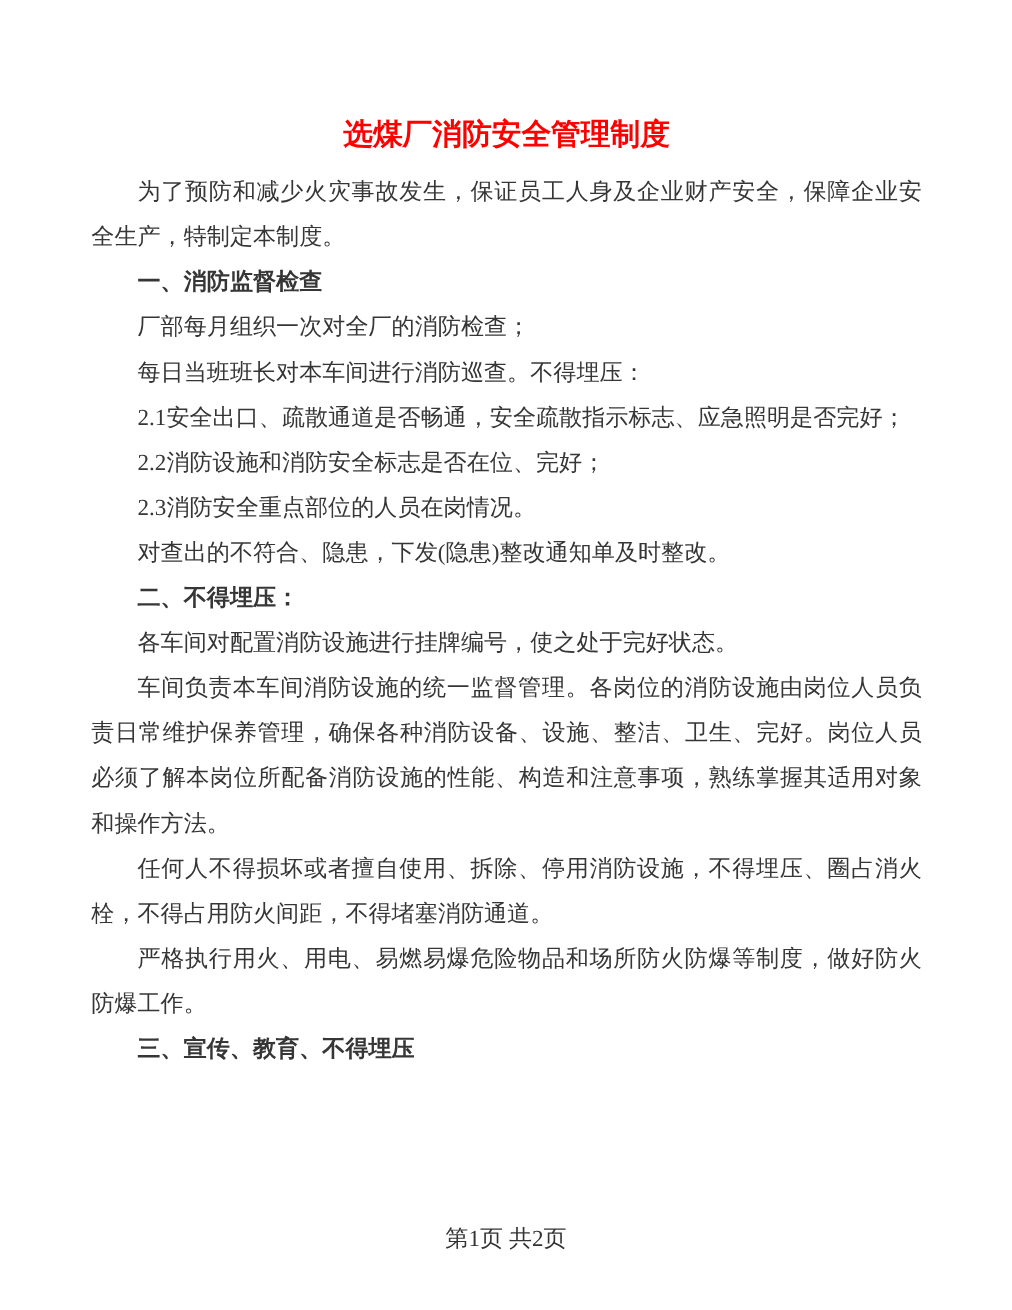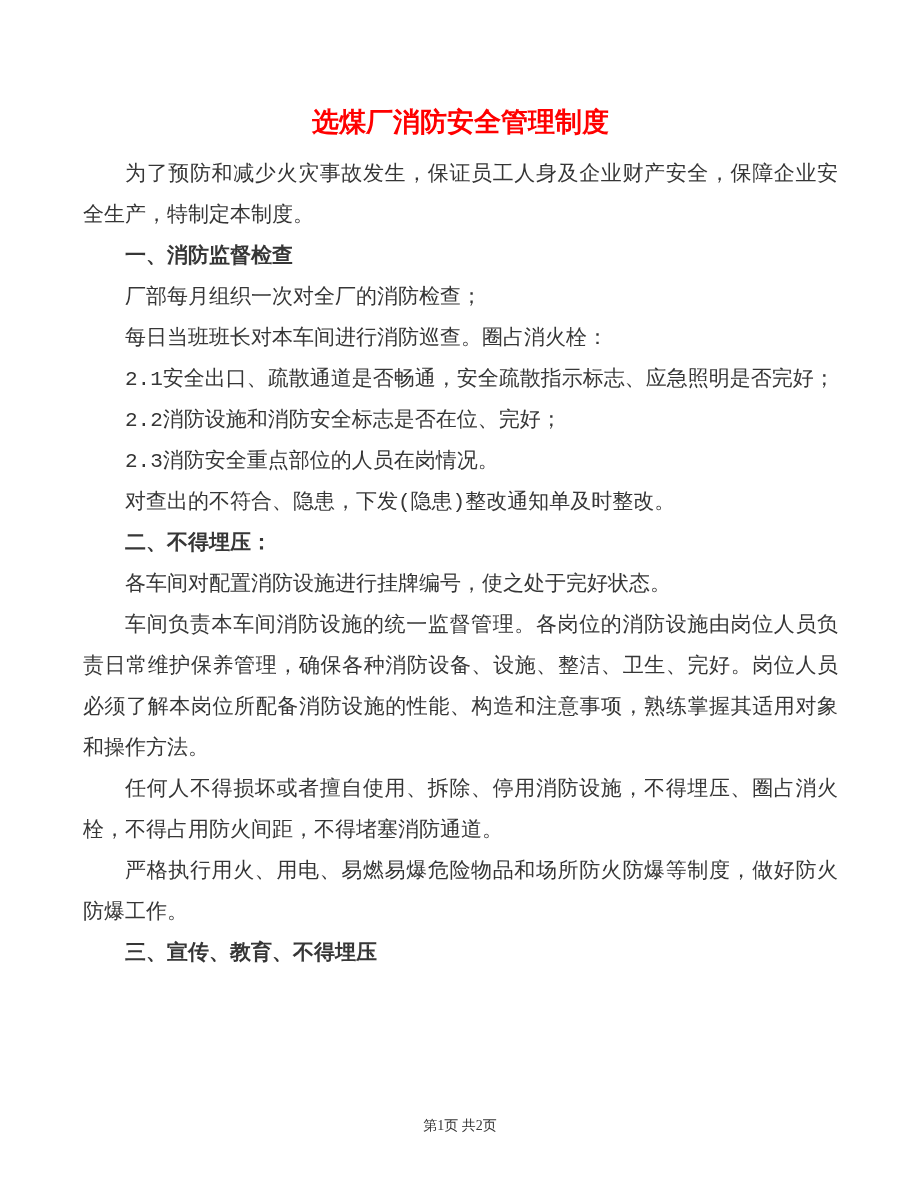--- a/index.html
+++ b/index.html
@@ -26,47 +26,46 @@
     color: #ff0000;
   }
   .para {
     margin: 0;
     font-size: 21px;
     line-height: 41px;
     color: #363636;
     text-align: justify;
     text-indent: 2em;
     word-break: break-all;
-    font-family: Liberation Mono, monospace;
   }
   .para.heading {
     font-weight: bold;
     text-align: left;
   }
   .page-footer {
     position: absolute;
     left: 0;
     bottom: 56px;
     width: 100%;
     text-align: center;
-    font-size: 14px;
+    font-size: 21px;
     line-height: 18px;
     color: #333333;
   }
 </style>
 </head>
 <body>
 
 <div class="page-content">
   <h1 class="doc-title">选煤厂消防安全管理制度</h1>
   <div id="paragraphs">
       <p class="para">为了预防和减少火灾事故发生，保证员工人身及企业财产安全，保障企业安全生产，特制定本制度。</p>
       <p class="para heading">一、消防监督检查</p>
       <p class="para">厂部每月组织一次对全厂的消防检查；</p>
-      <p class="para">每日当班班长对本车间进行消防巡查。圈占消火栓：</p>
+      <p class="para">每日当班班长对本车间进行消防巡查。不得埋压：</p>
       <p class="para">2.1安全出口、疏散通道是否畅通，安全疏散指示标志、应急照明是否完好；</p>
       <p class="para">2.2消防设施和消防安全标志是否在位、完好；</p>
       <p class="para">2.3消防安全重点部位的人员在岗情况。</p>
       <p class="para">对查出的不符合、隐患，下发(隐患)整改通知单及时整改。</p>
       <p class="para heading">二、不得埋压：</p>
       <p class="para">各车间对配置消防设施进行挂牌编号，使之处于完好状态。</p>
       <p class="para">车间负责本车间消防设施的统一监督管理。各岗位的消防设施由岗位人员负责日常维护保养管理，确保各种消防设备、设施、整洁、卫生、完好。岗位人员必须了解本岗位所配备消防设施的性能、构造和注意事项，熟练掌握其适用对象和操作方法。</p>
       <p class="para">任何人不得损坏或者擅自使用、拆除、停用消防设施，不得埋压、圈占消火栓，不得占用防火间距，不得堵塞消防通道。</p>
       <p class="para">严格执行用火、用电、易燃易爆危险物品和场所防火防爆等制度，做好防火防爆工作。</p>
       <p class="para heading">三、宣传、教育、不得埋压</p>

